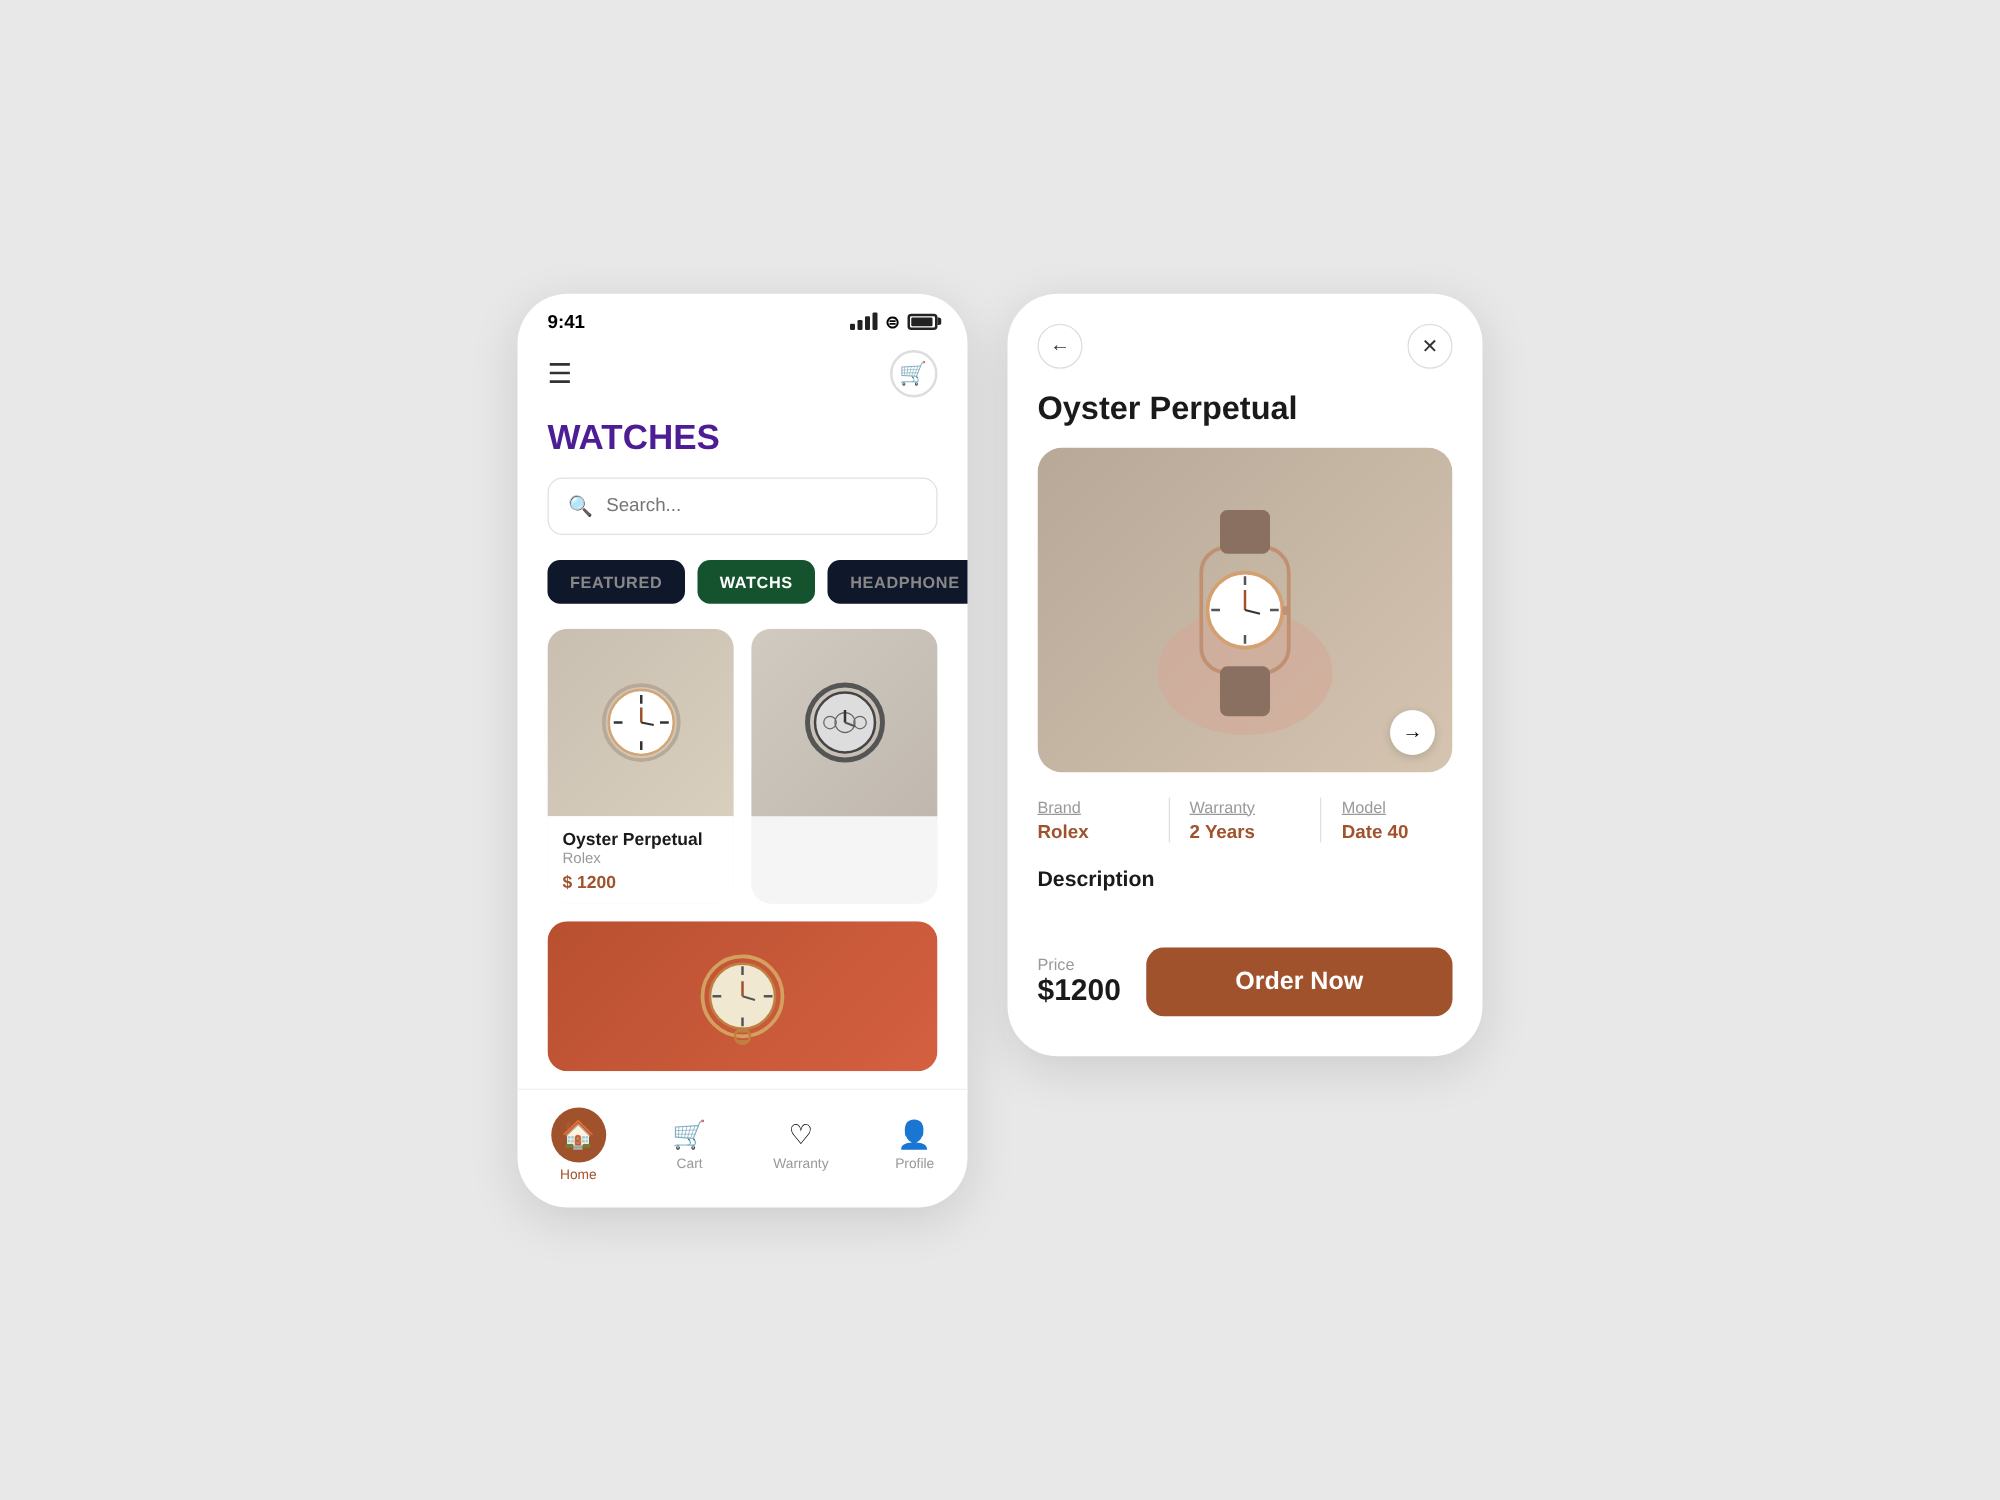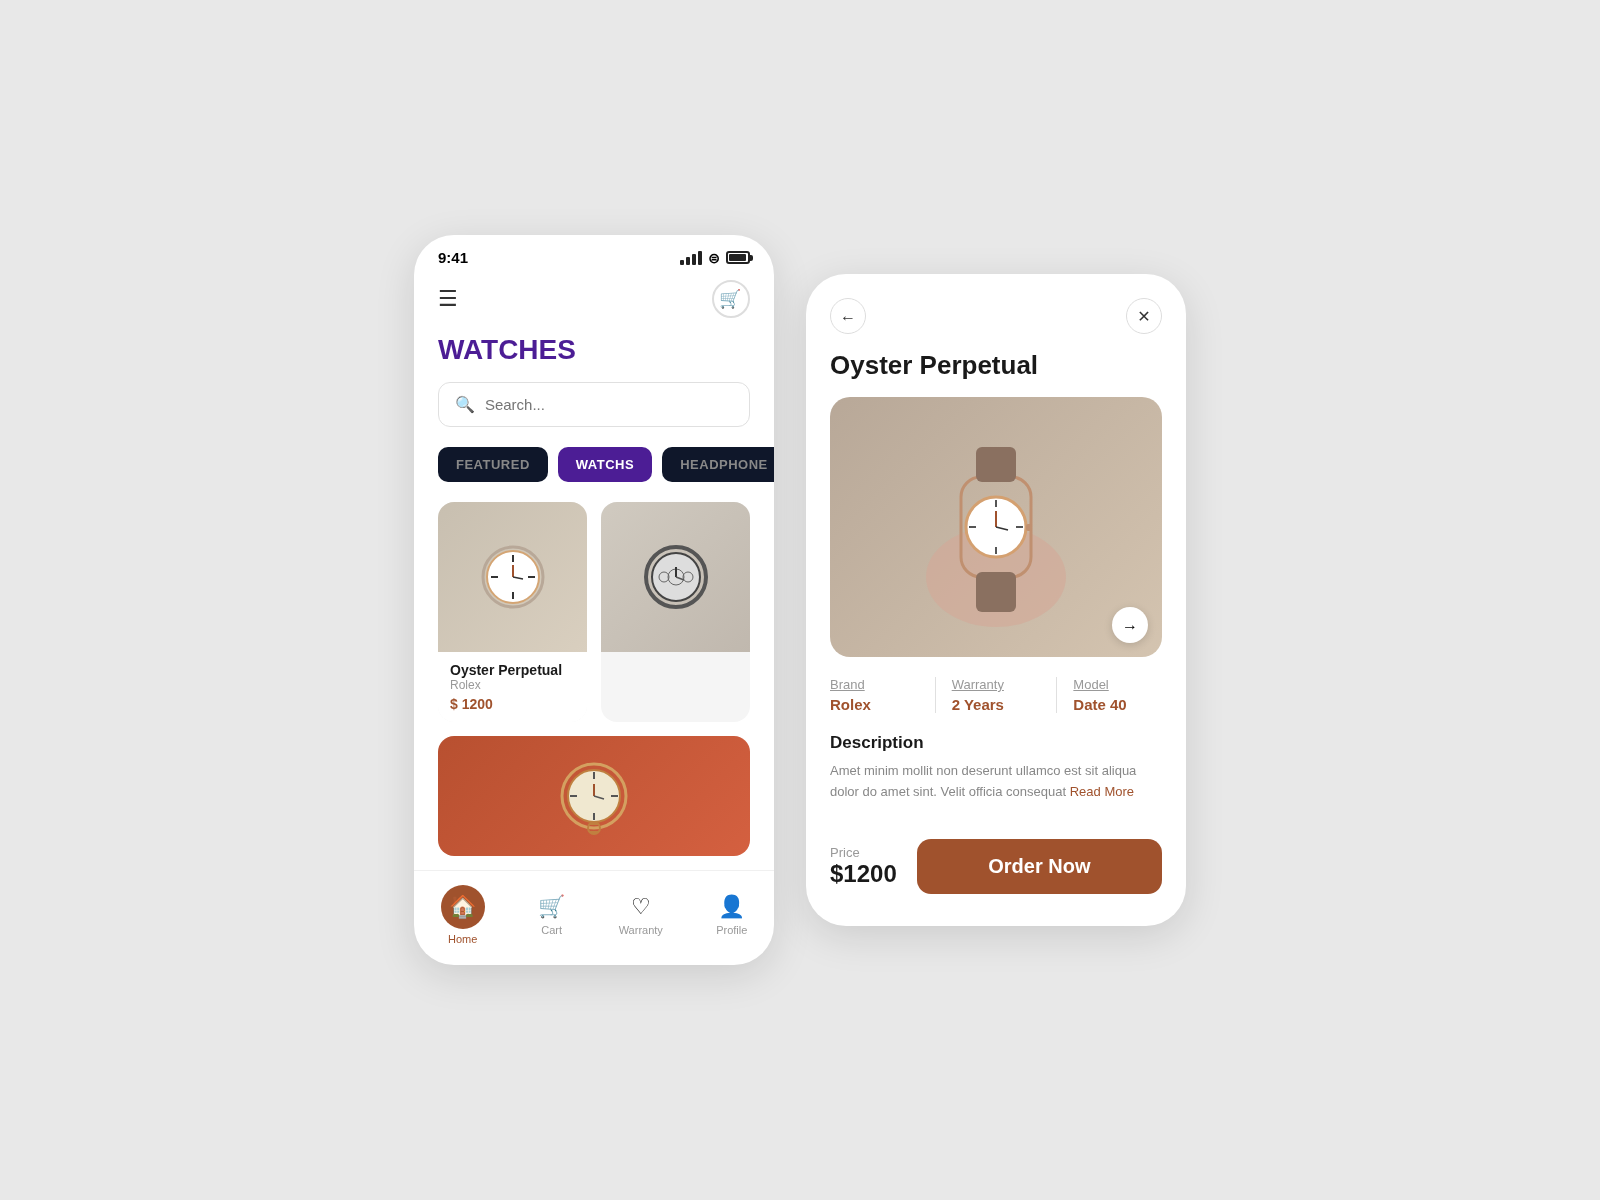--- a/index.html
+++ b/index.html
@@ -8,21 +8,21 @@
       display: flex;
       justify-content: center;
       align-items: center;
       min-height: 100vh;
       font-family: -apple-system, BlinkMacSystemFont, 'Segoe UI', sans-serif;
       gap: 40px;
     }
     .page-wrapper {
       display: flex;
       gap: 32px;
-      align-items: center;
+      align-items: flex-start;
       padding: 60px 40px;
     }
 
     
     .phone-left {
       width: 360px;
       background: #fff;
       border-radius: 40px;
       padding: 0;
       box-shadow: 0 10px 40px rgba(0,0,0,0.12);
@@ -140,21 +140,21 @@
       font-size: 13px;
       font-weight: 600;
       cursor: pointer;
       letter-spacing: 0.5px;
     }
     .filter-tab.inactive {
       background: #0f172a;
       color: #888;
     }
     .filter-tab.active {
-      background: #4c1d95;
+      background: #14532d;
       color: #fff;
     }
 
     .products-grid {
       display: grid;
       grid-template-columns: 1fr 1fr;
       gap: 14px;
       padding: 0 24px 14px;
     }
     .product-card {
@@ -571,24 +571,20 @@
       </div>
       <div class="spec-divider"></div>
       <div class="spec-item">
         <span class="spec-label">Model</span>
         <span class="spec-value">Date 40</span>
       </div>
     </div>
 
     <div class="detail-description">
       <div class="desc-title">Description</div>
-      <div class="desc-text">
-        <span>Amet minim mollit non deserunt ullamco est sit aliqua dolor do amet sint. Velit officia consequat</span>
-        <span class="desc-read-more">Read More</span>
-      </div>
     </div>
 
     <div class="detail-footer">
       <div class="price-section">
         <div class="price-label">Price</div>
         <div class="price-value">$1200</div>
       </div>
       <button class="order-btn">Order Now</button>
     </div>
 

